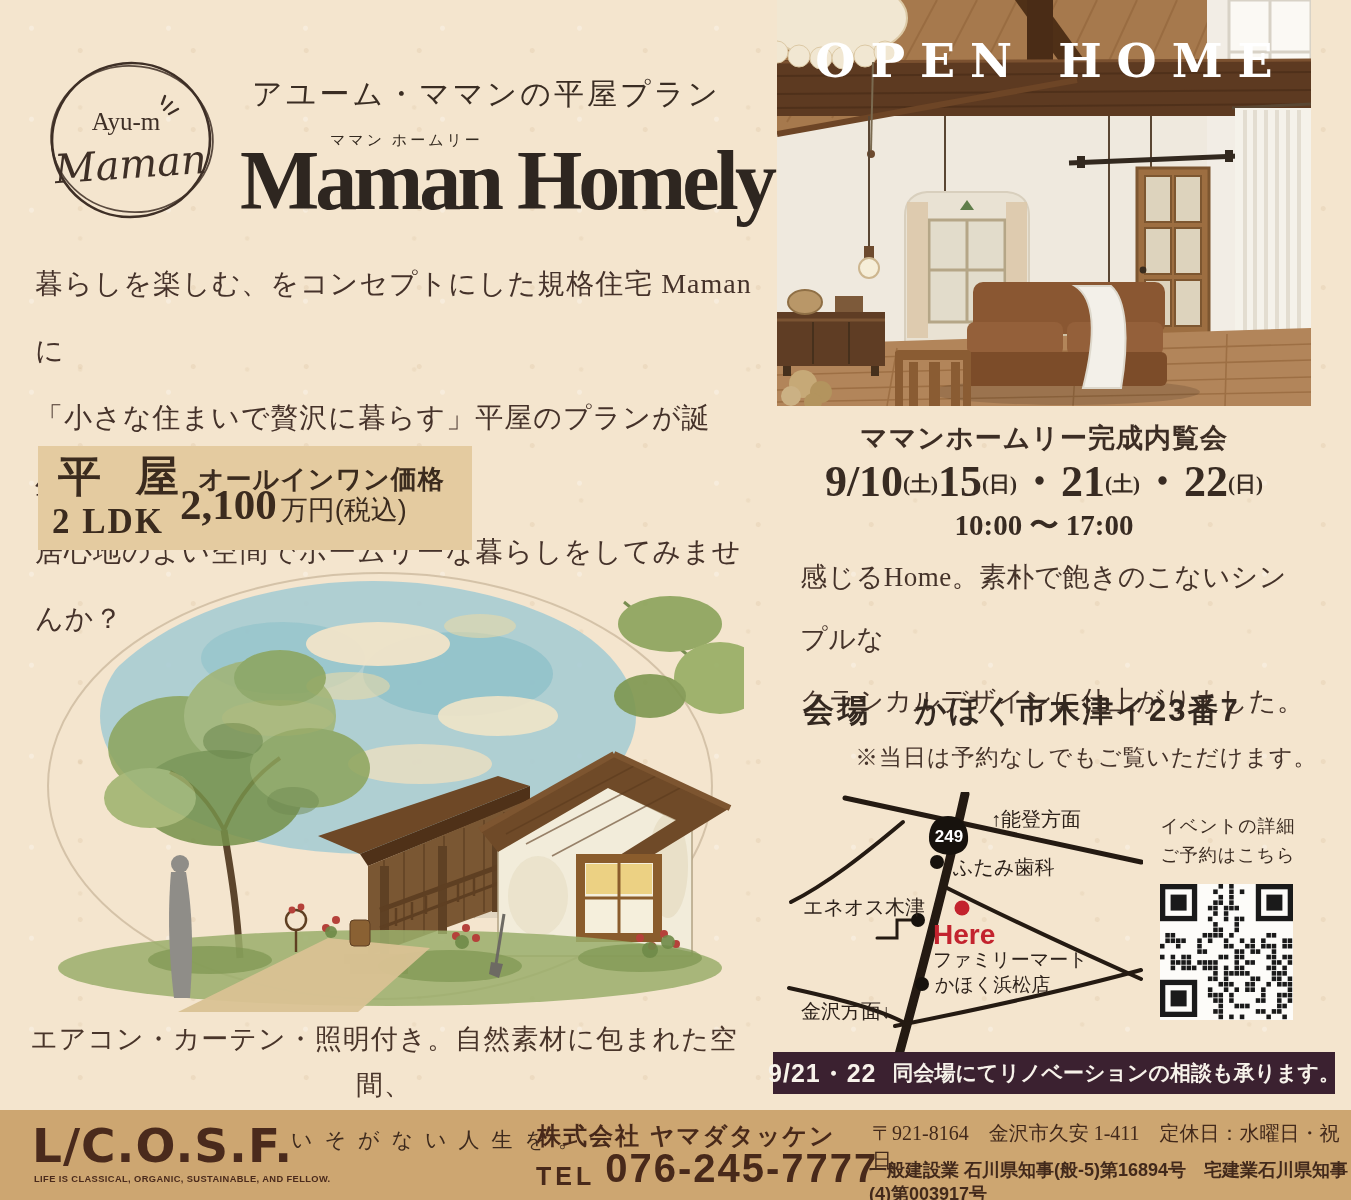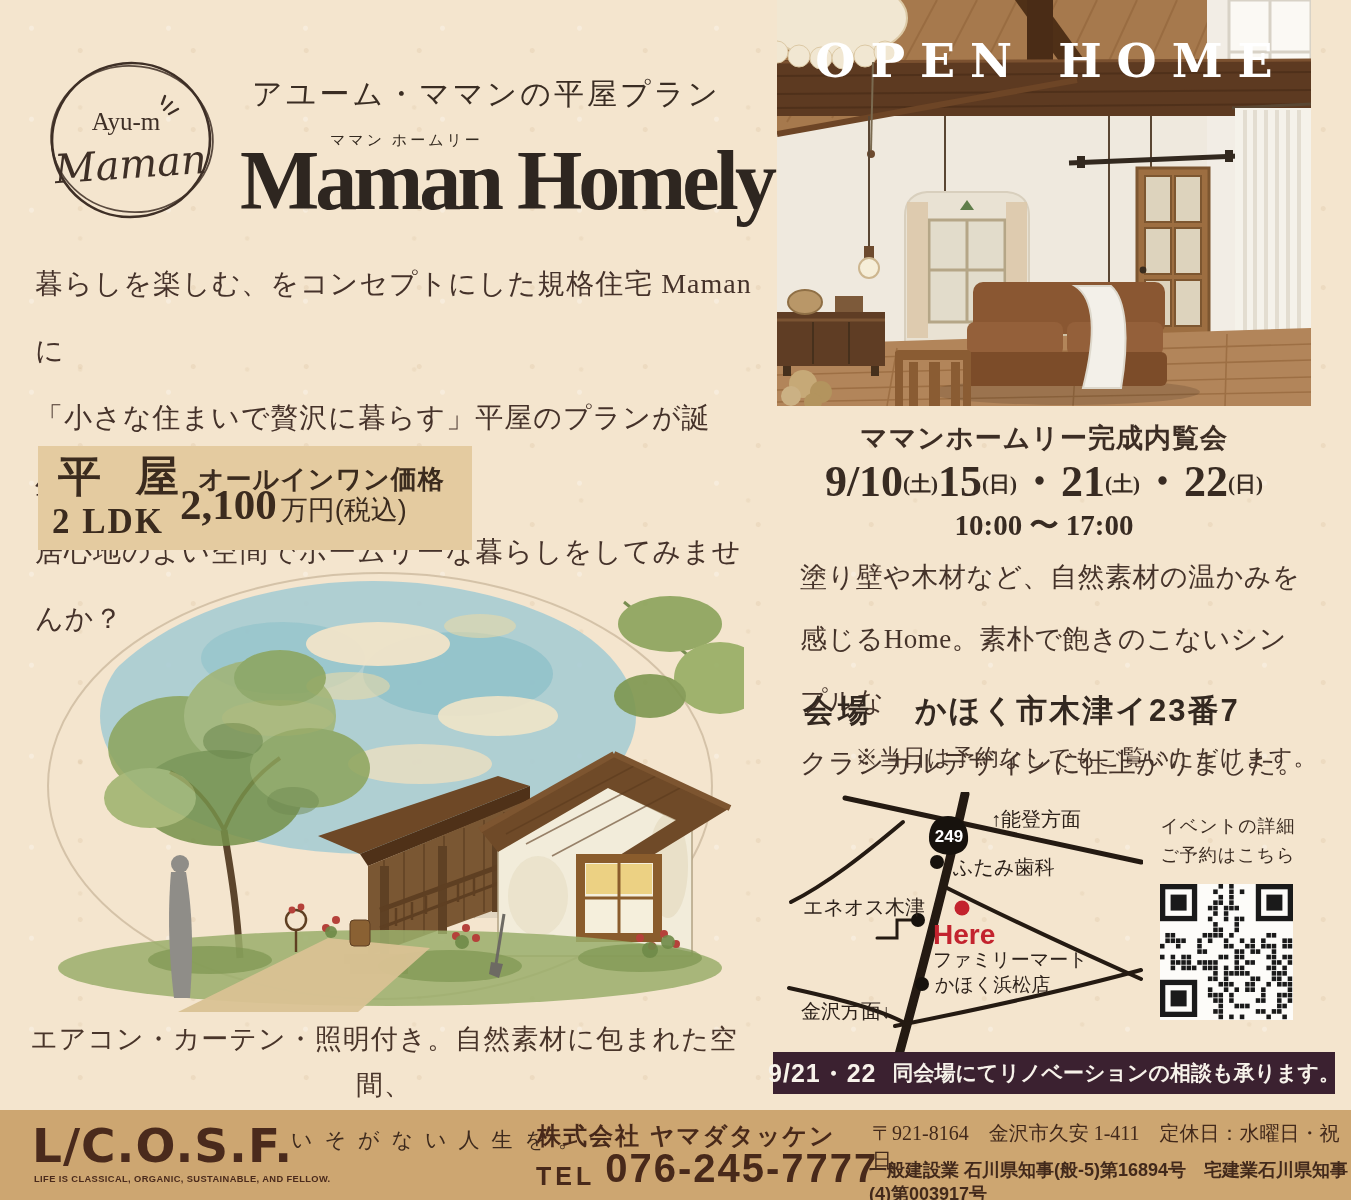--- a/index.html
+++ b/index.html
@@ -390,21 +390,20 @@
 
   <div class="abs event-title">ママンホームリー完成内覧会</div>
 
   <div class="abs date-line">
     <span class="d-big">9/10</span><span class="d-small">(土)</span><span class="d-big">15</span><span class="d-small">(日)</span><span class="d-big">・21</span><span class="d-small">(土)</span><span class="d-big">・22</span><span class="d-small">(日)</span>
   </div>
 
   <div class="abs time-line">10:00 〜 17:00</div>
 
   <div class="abs oh-desc">
-    <div>塗り壁や木材など、自然素材の温かみを</div>
     <div>感じるHome。素朴で飽きのこないシンプルな</div>
     <div>クラシカルデザインに仕上がりました。</div>
   </div>
 
   <div class="abs venue-line">
     <span class="venue-label">会場</span>
     <span class="venue-value">かほく市木津イ23番7</span>
   </div>
   <div class="abs venue-note">※当日は予約なしでもご覧いただけます。</div>
 

